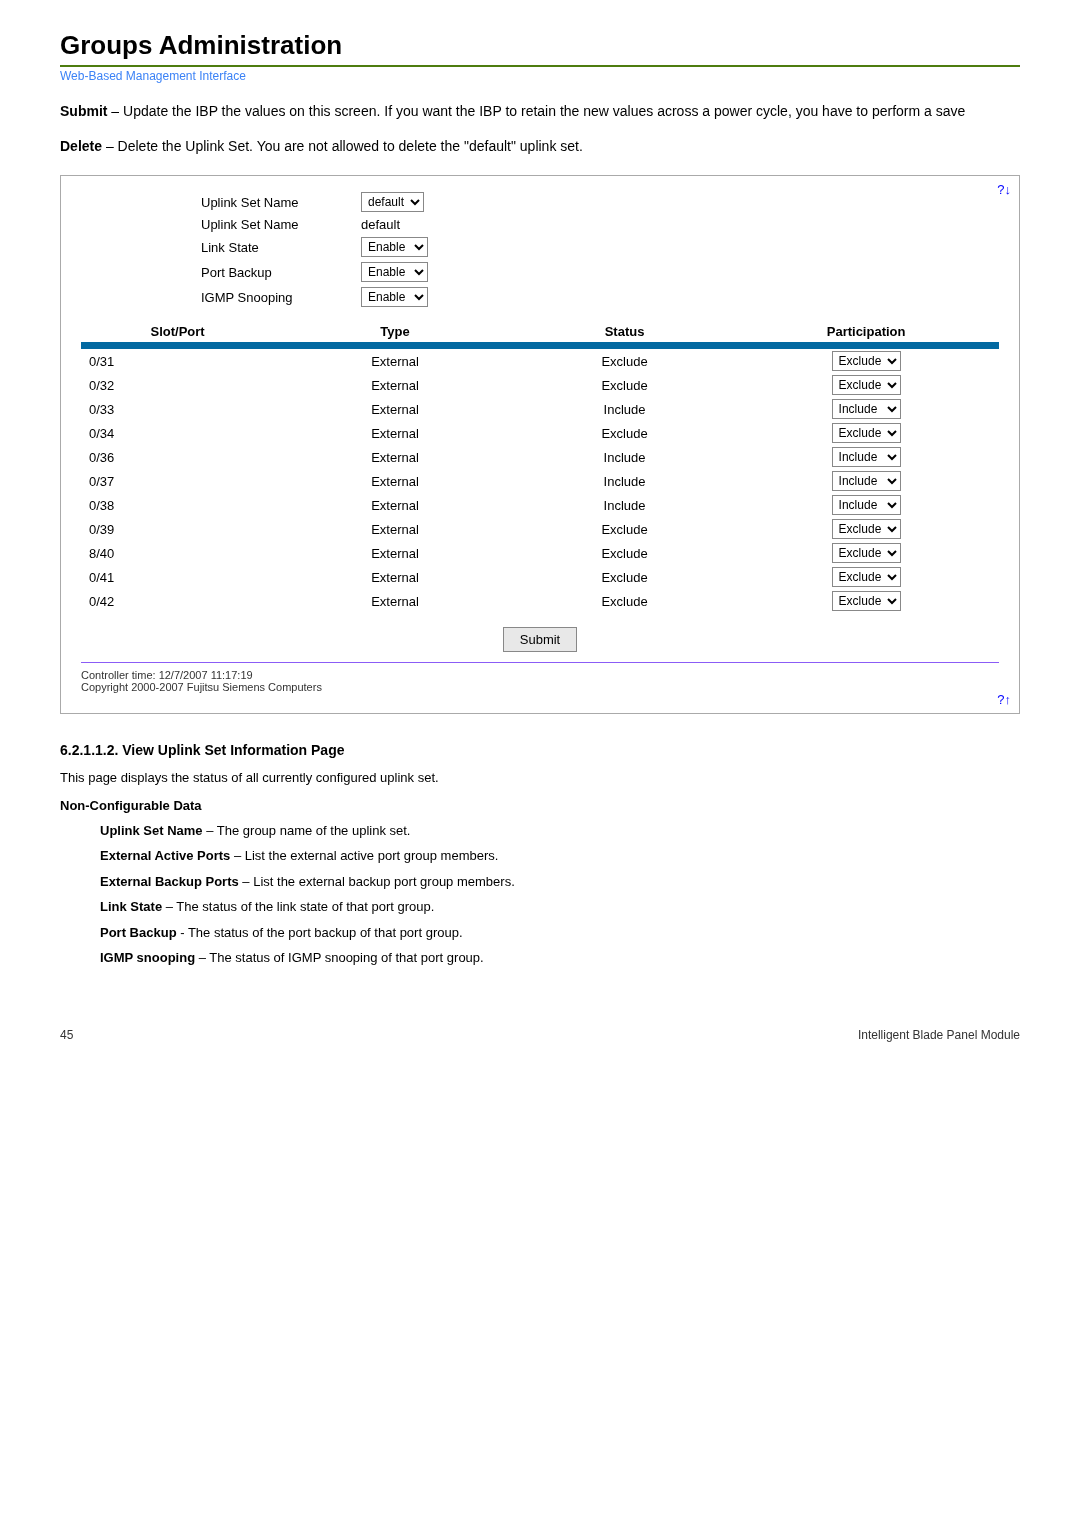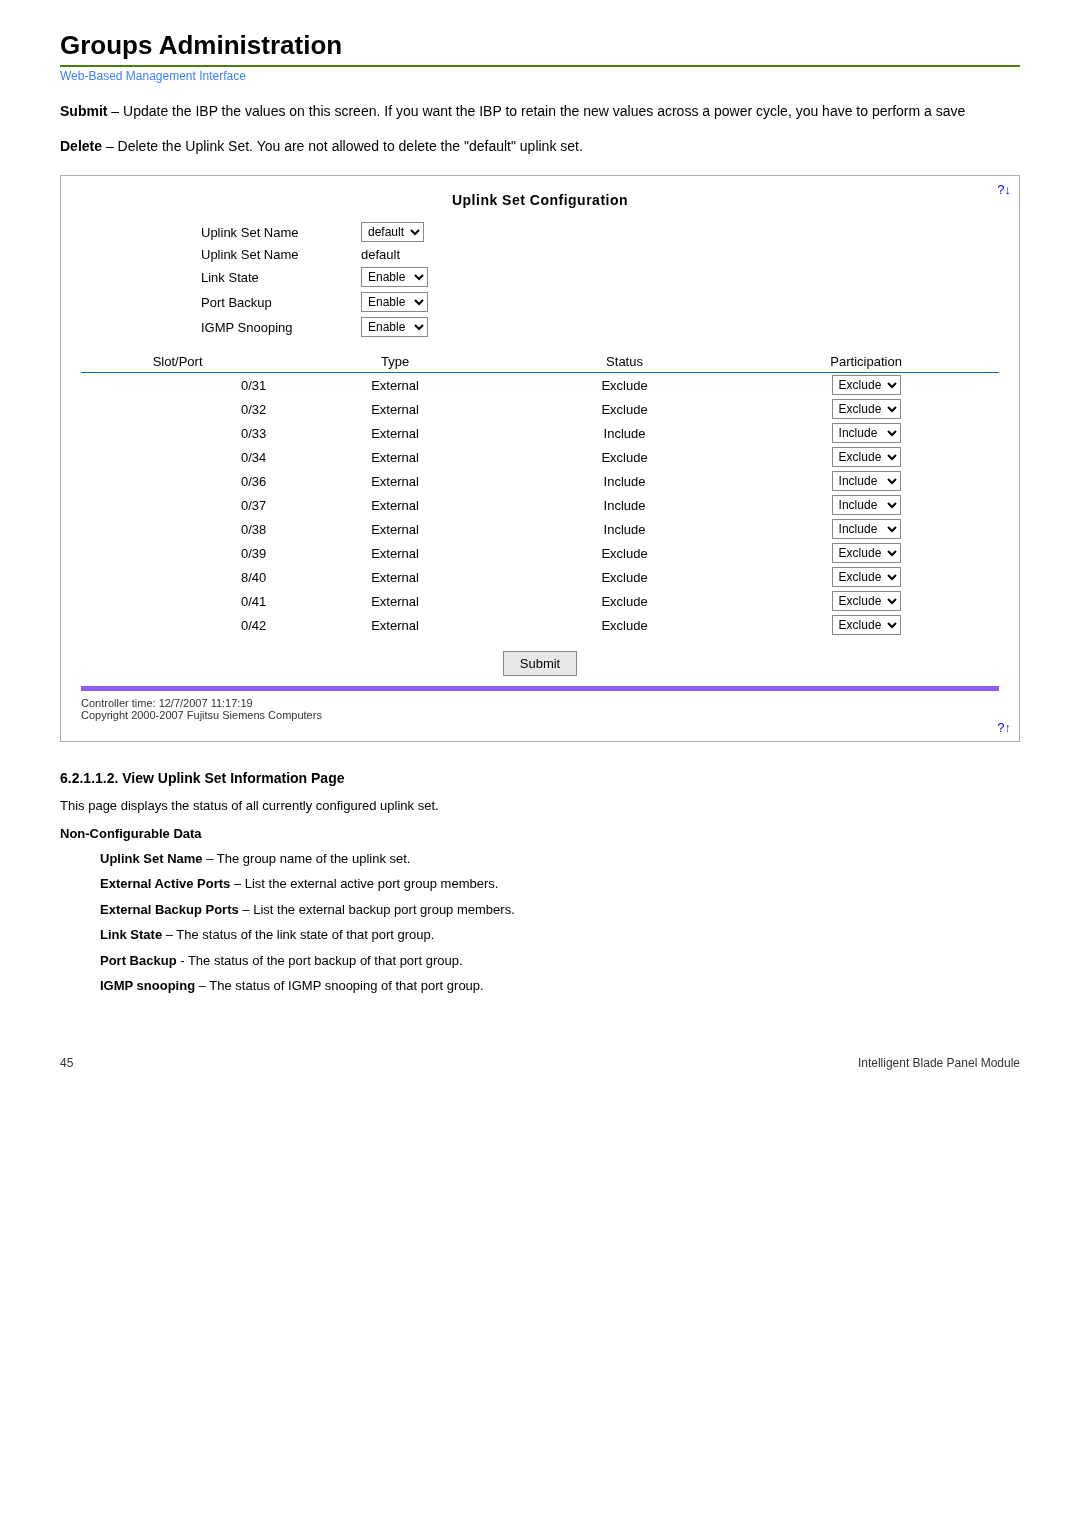--- a/index.html
+++ b/index.html
@@ -87,30 +87,30 @@
       background: #fff;
     }
     
     .port-table {
       width: 100%;
       border-collapse: collapse;
       margin-bottom: 14px;
       font-size: 13px;
     }
     .port-table th {
-      font-weight: normal;
+      font-weight: bold;
       text-align: left;
       padding: 3px 8px;
-      border-bottom: 1px solid #0369a1;
+      border-bottom: 7px solid #0369a1;
     }
     .port-table td {
       padding: 2px 8px;
       text-align: left;
     }
-    .port-table .col-slot { width: 80px; text-align: right; }
+    .port-table .col-slot { width: 80px; text-align: left; }
     .port-table .col-type { width: 100px; text-align: center; }
     .port-table .col-status { width: 90px; text-align: center; }
     .port-table .col-part { width: 110px; text-align: center; }
     .port-table th.col-slot, .port-table th.col-type,
     .port-table th.col-status, .port-table th.col-part {
       text-align: center;
     }
     .submit-row {
       text-align: center;
       margin-top: 10px;
@@ -120,21 +120,21 @@
       font-size: 13px;
       background: #e8e8e8;
       border: 1px solid #888;
       cursor: pointer;
     }
     
     .box-footer {
       font-size: 11px;
       color: #333;
       margin-top: 10px;
-      border-top: 5px solid #8b5cf6;
+      border-top: 1px solid #8b5cf6;
       padding-top: 6px;
     }
     
     .section-heading {
       font-size: 14px;
       font-weight: bold;
       margin: 28px 0 10px 0;
     }
     .section-body {
       font-size: 13px;
@@ -161,21 +161,20 @@
 <div class="page-subtitle">Web-Based Management Interface</div>
 
 <div class="description-block">
   <b>Submit</b> – Update the IBP the values on this screen. If you want the IBP to retain the new values across a power cycle, you have to perform a save
 </div>
 <div class="description-block">
   <b>Delete</b> – Delete the Uplink Set. You are not allowed to delete the "default" uplink set.
 </div>
 
 <div class="config-box">
-  <div class="config-box-title">Uplink Set Configuration</div>
   <div class="nav-icon-top-right">?↓</div>
 
   <div class="form-grid">
 
     <div class="form-row">
       <span class="form-label">Uplink Set Name</span>
       <select class="form-select">
         <option>default</option>
       </select>
     </div>

